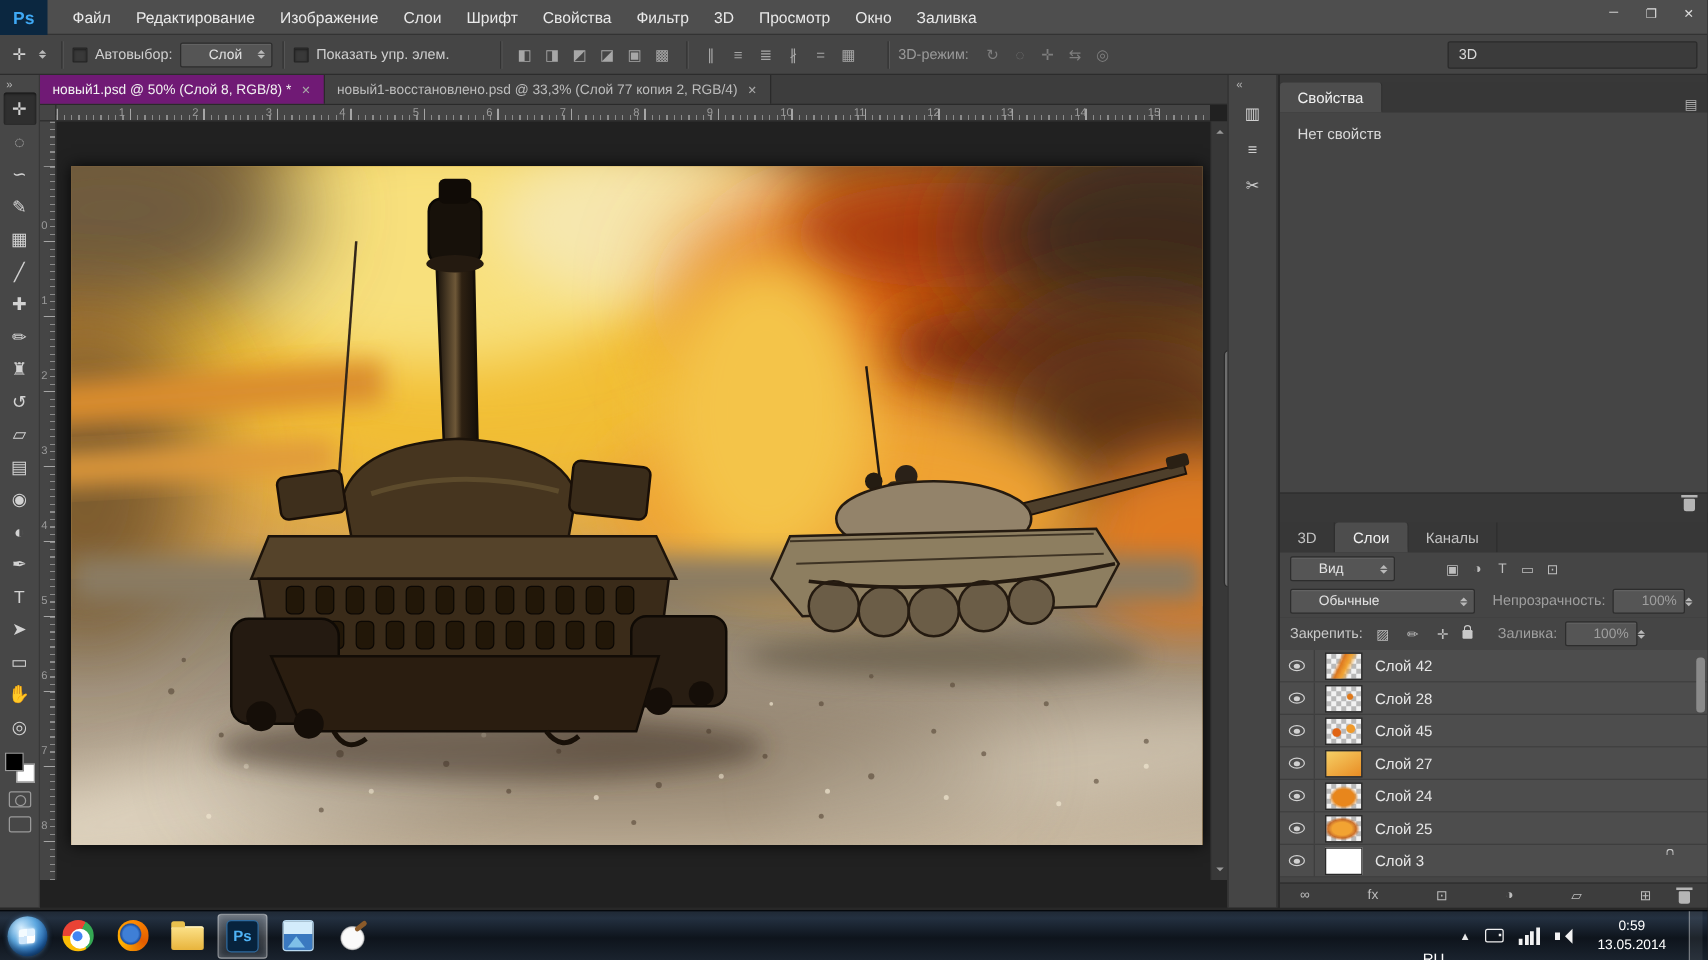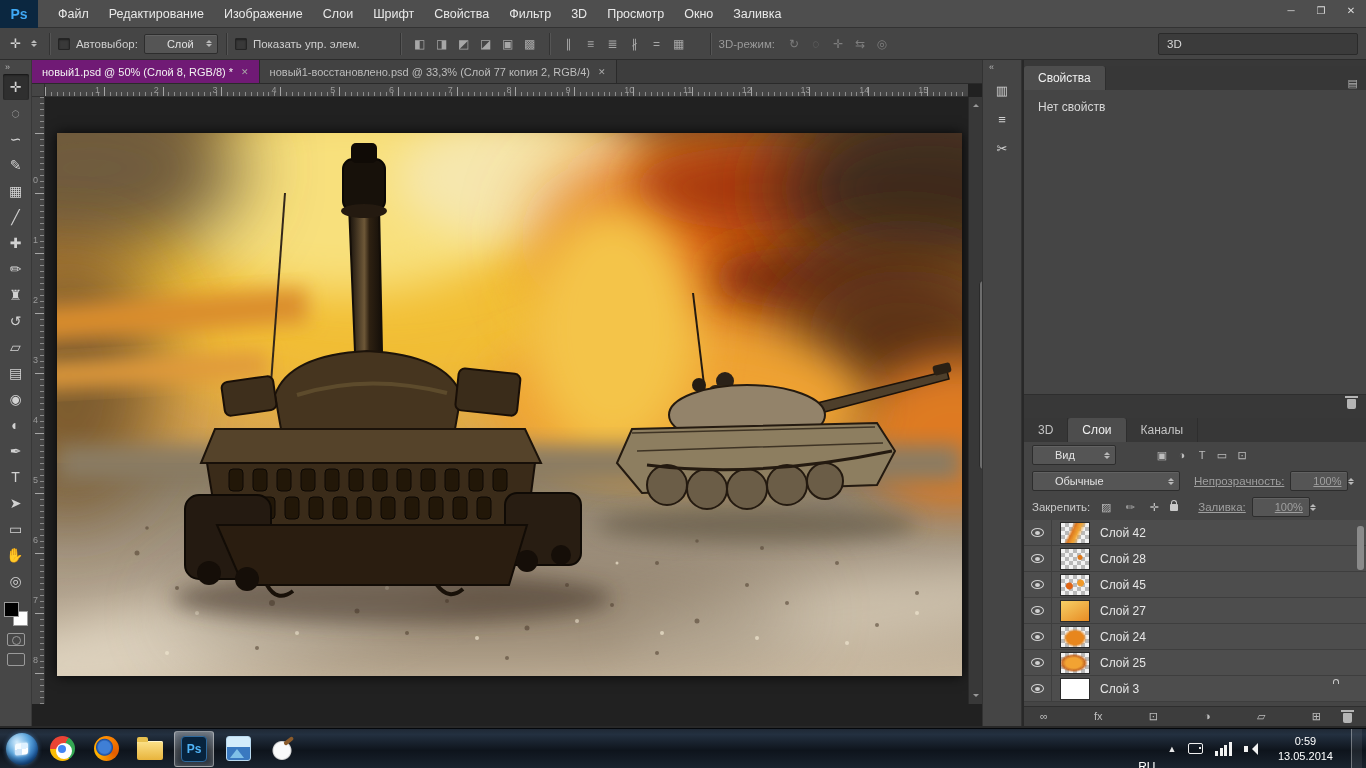--- a/index.html
+++ b/index.html
@@ -126,21 +126,21 @@
     border-top:1px solid #2e2e2e; display:flex; justify-content:flex-end; align-items:center; padding-right:10px; }
 
   #layers-header { top:358px; }
   .ctrl-row { position:absolute; left:0; right:0; background:#454545; display:flex; align-items:center;
     padding:0 8px; color:#c9c9c9; font-size:11.5px; }
   #layers-filter { top:382px; height:26px; gap:6px; }
   .mini-ico { width:20px; height:18px; display:flex; align-items:center; justify-content:center;
     color:#bdbdbd; font-size:11px; }
   #layers-blend { top:408px; height:26px; gap:6px; }
   #layers-lock { top:434px; height:26px; gap:6px; }
-  .dim-val { color:#9f9f9f;text-decoration:underline; }
+  .dim-val { color:#9f9f9f; }
 
   #layers-rows { position:absolute; left:0; right:0; top:460px; height:186px; background:#454545; overflow:hidden; }
   .layer-row { position:relative; height:26px; background:#4d4d4d; border-bottom:1px solid #3e3e3e;
     display:flex; align-items:center; }
   .eye-cell { width:28px; height:100%; border-right:1px solid #3e3e3e; display:flex; align-items:center; justify-content:center; }
   .eye { width:13px; height:9px; border:1px solid #d0d0d0; border-radius:50%; position:relative; }
   .eye::after { content:""; position:absolute; left:3px; top:1.5px; width:5px; height:4px; background:#d0d0d0; border-radius:50%; }
   .thumb { width:30px; height:22px; margin:0 10px 0 8px; border:1px solid #2a2a2a;
     background:conic-gradient(#b9b9b9 25%,#f2f2f2 0 50%,#b9b9b9 0 75%,#f2f2f2 0) 0 0/8px 8px; }
   .thumb[data-thumb="smudge"] { background:linear-gradient(115deg,transparent 32%,rgba(222,116,22,.95) 42%,rgba(242,162,44,.95) 56%,transparent 70%),conic-gradient(#b9b9b9 25%,#f2f2f2 0 50%,#b9b9b9 0 75%,#f2f2f2 0) 0 0/8px 8px; }

